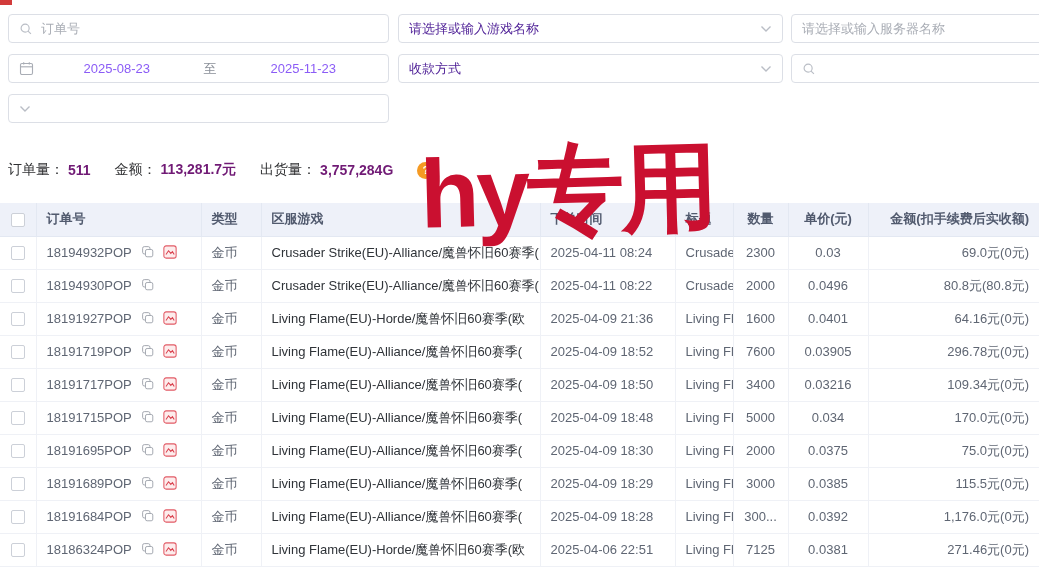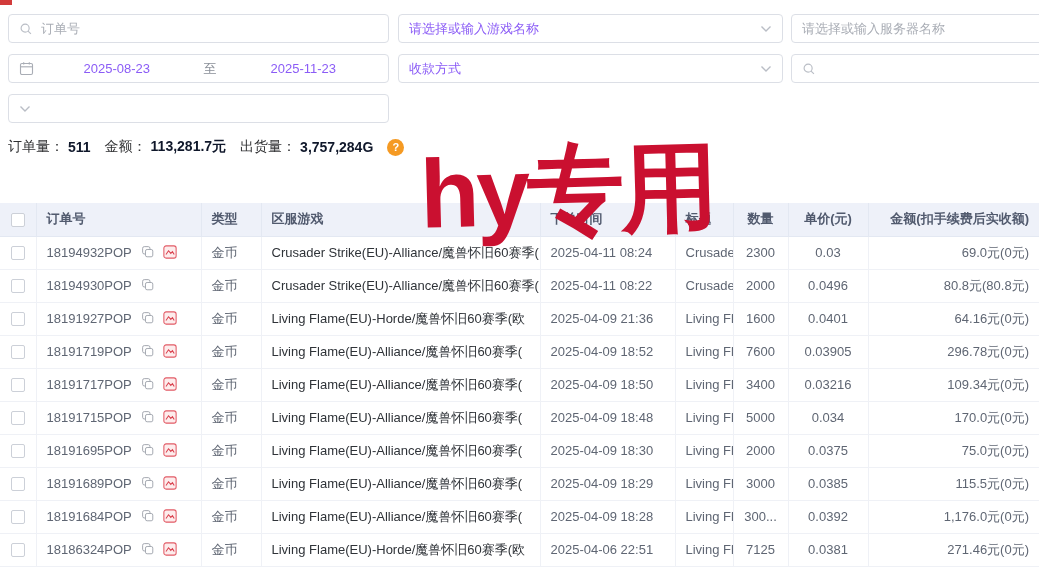--- a/index.html
+++ b/index.html
@@ -2,40 +2,40 @@
 <html><head>
 <meta charset="utf-8">
 <style>
   * { margin:0; padding:0; box-sizing:border-box; }
   html,body { width:1039px; height:581px; background:#fff; overflow:hidden;
     font-family:"Liberation Sans","DejaVu Sans",sans-serif; font-size:13px; color:#5f6673; }
 
   
   .ctl { position:absolute; height:29px; background:#fff; border:1px solid #dcdfe6;
     border-radius:4px; display:flex; align-items:center; padding:0 10px; gap:8px; }
-  .ctl .ph { color:#8b5cf6; white-space:nowrap; overflow:hidden; }
+  .ctl .ph { color:#4c1d95; white-space:nowrap; overflow:hidden; }
   .ctl input { border:none; outline:none; flex:1; font:inherit; color:#5f6673; background:transparent; min-width:0; }
   .ctl input::placeholder { color:#a9adb5; }
   .sel { justify-content:space-between; cursor:pointer; }
   .chev { flex:0 0 auto; }
   #in-order  { left:8px;   top:14px; width:381px; }
   #sel-game  { left:398px; top:14px; width:385px; }
   #in-server { left:791px; top:14px; width:258px; }
   #date-rng  { left:8px;   top:54px; width:381px; }
   #sel-pay   { left:398px; top:54px; width:385px; }
   #in-recv   { left:791px; top:54px; width:258px; }
   #sel-status{ left:8px;   top:94px; width:381px; }
   .date-seg { flex:1; text-align:center; color:#8b5cf6; }
   .date-sep { color:#8a8f98; flex:0 0 auto; padding:0 4px; }
 
   
-  .stats { position:absolute; left:8px; top:138px; display:flex; align-items:center;
-    font-size:14px; color:#303133; }
+  .stats { position:absolute; left:8px; top:161px; display:flex; align-items:center;
+    gap:10px; font-size:14px; color:#303133; }
   .stats .grp { display:flex; align-items:center; margin-right:14px; }
-  .stats .num { color:#0f172a; font-weight:700; margin-left:4px; }
+  .stats .num { color:#701a75; font-weight:700; margin-left:4px; }
   .help { width:17px; height:17px; border-radius:50%; background:#f59a23; color:#fff;
     font-size:11px; font-weight:700; display:flex; align-items:center; justify-content:center; cursor:pointer; }
 
   
   .tbl-wrap { position:absolute; left:0; top:203px; width:1039px; }
   table { border-collapse:collapse; width:1039px; table-layout:fixed; }
   th { background:#eef1f9; height:33px; font-weight:700; color:#515a6e; font-size:13px;
     border-right:1px solid #e3e8f2; border-bottom:1px solid #e3e8f2; text-align:left; padding:0 10px; }
   td { height:33px; border-right:1px solid #eff1f6; border-bottom:1px solid #eff1f6;
     padding:0 10px; white-space:nowrap; overflow:hidden; color:#5f6673; }

